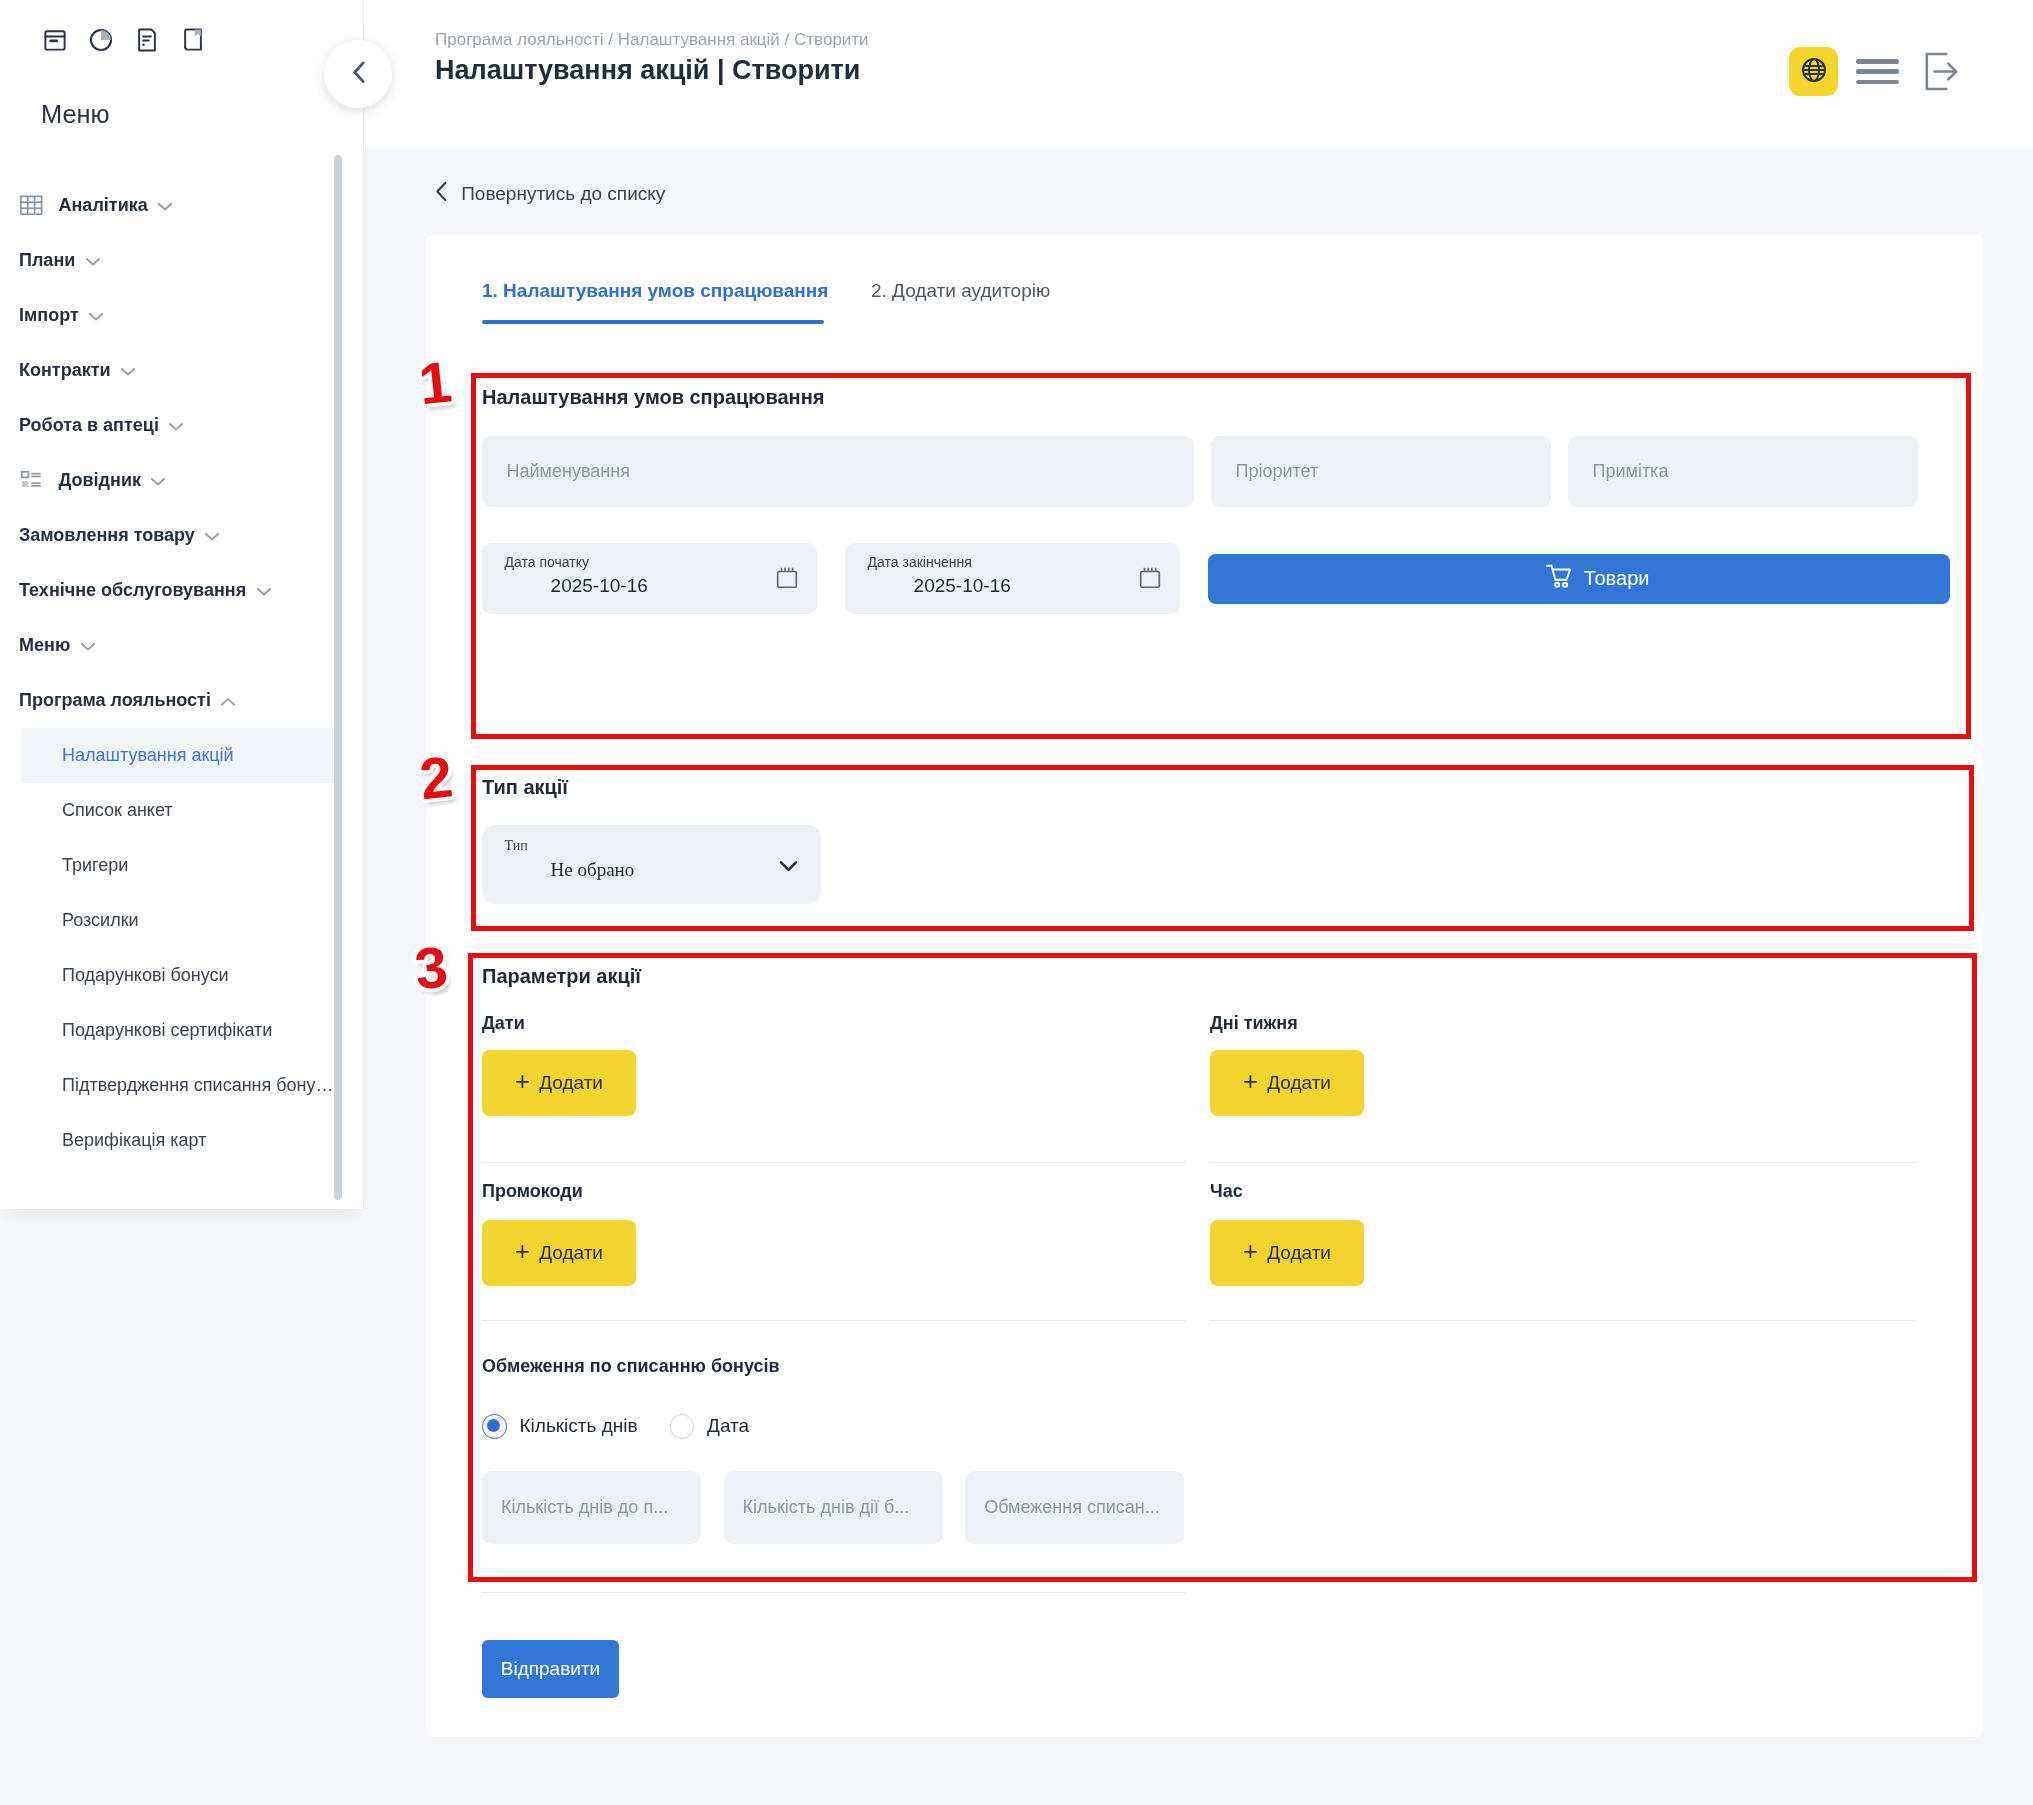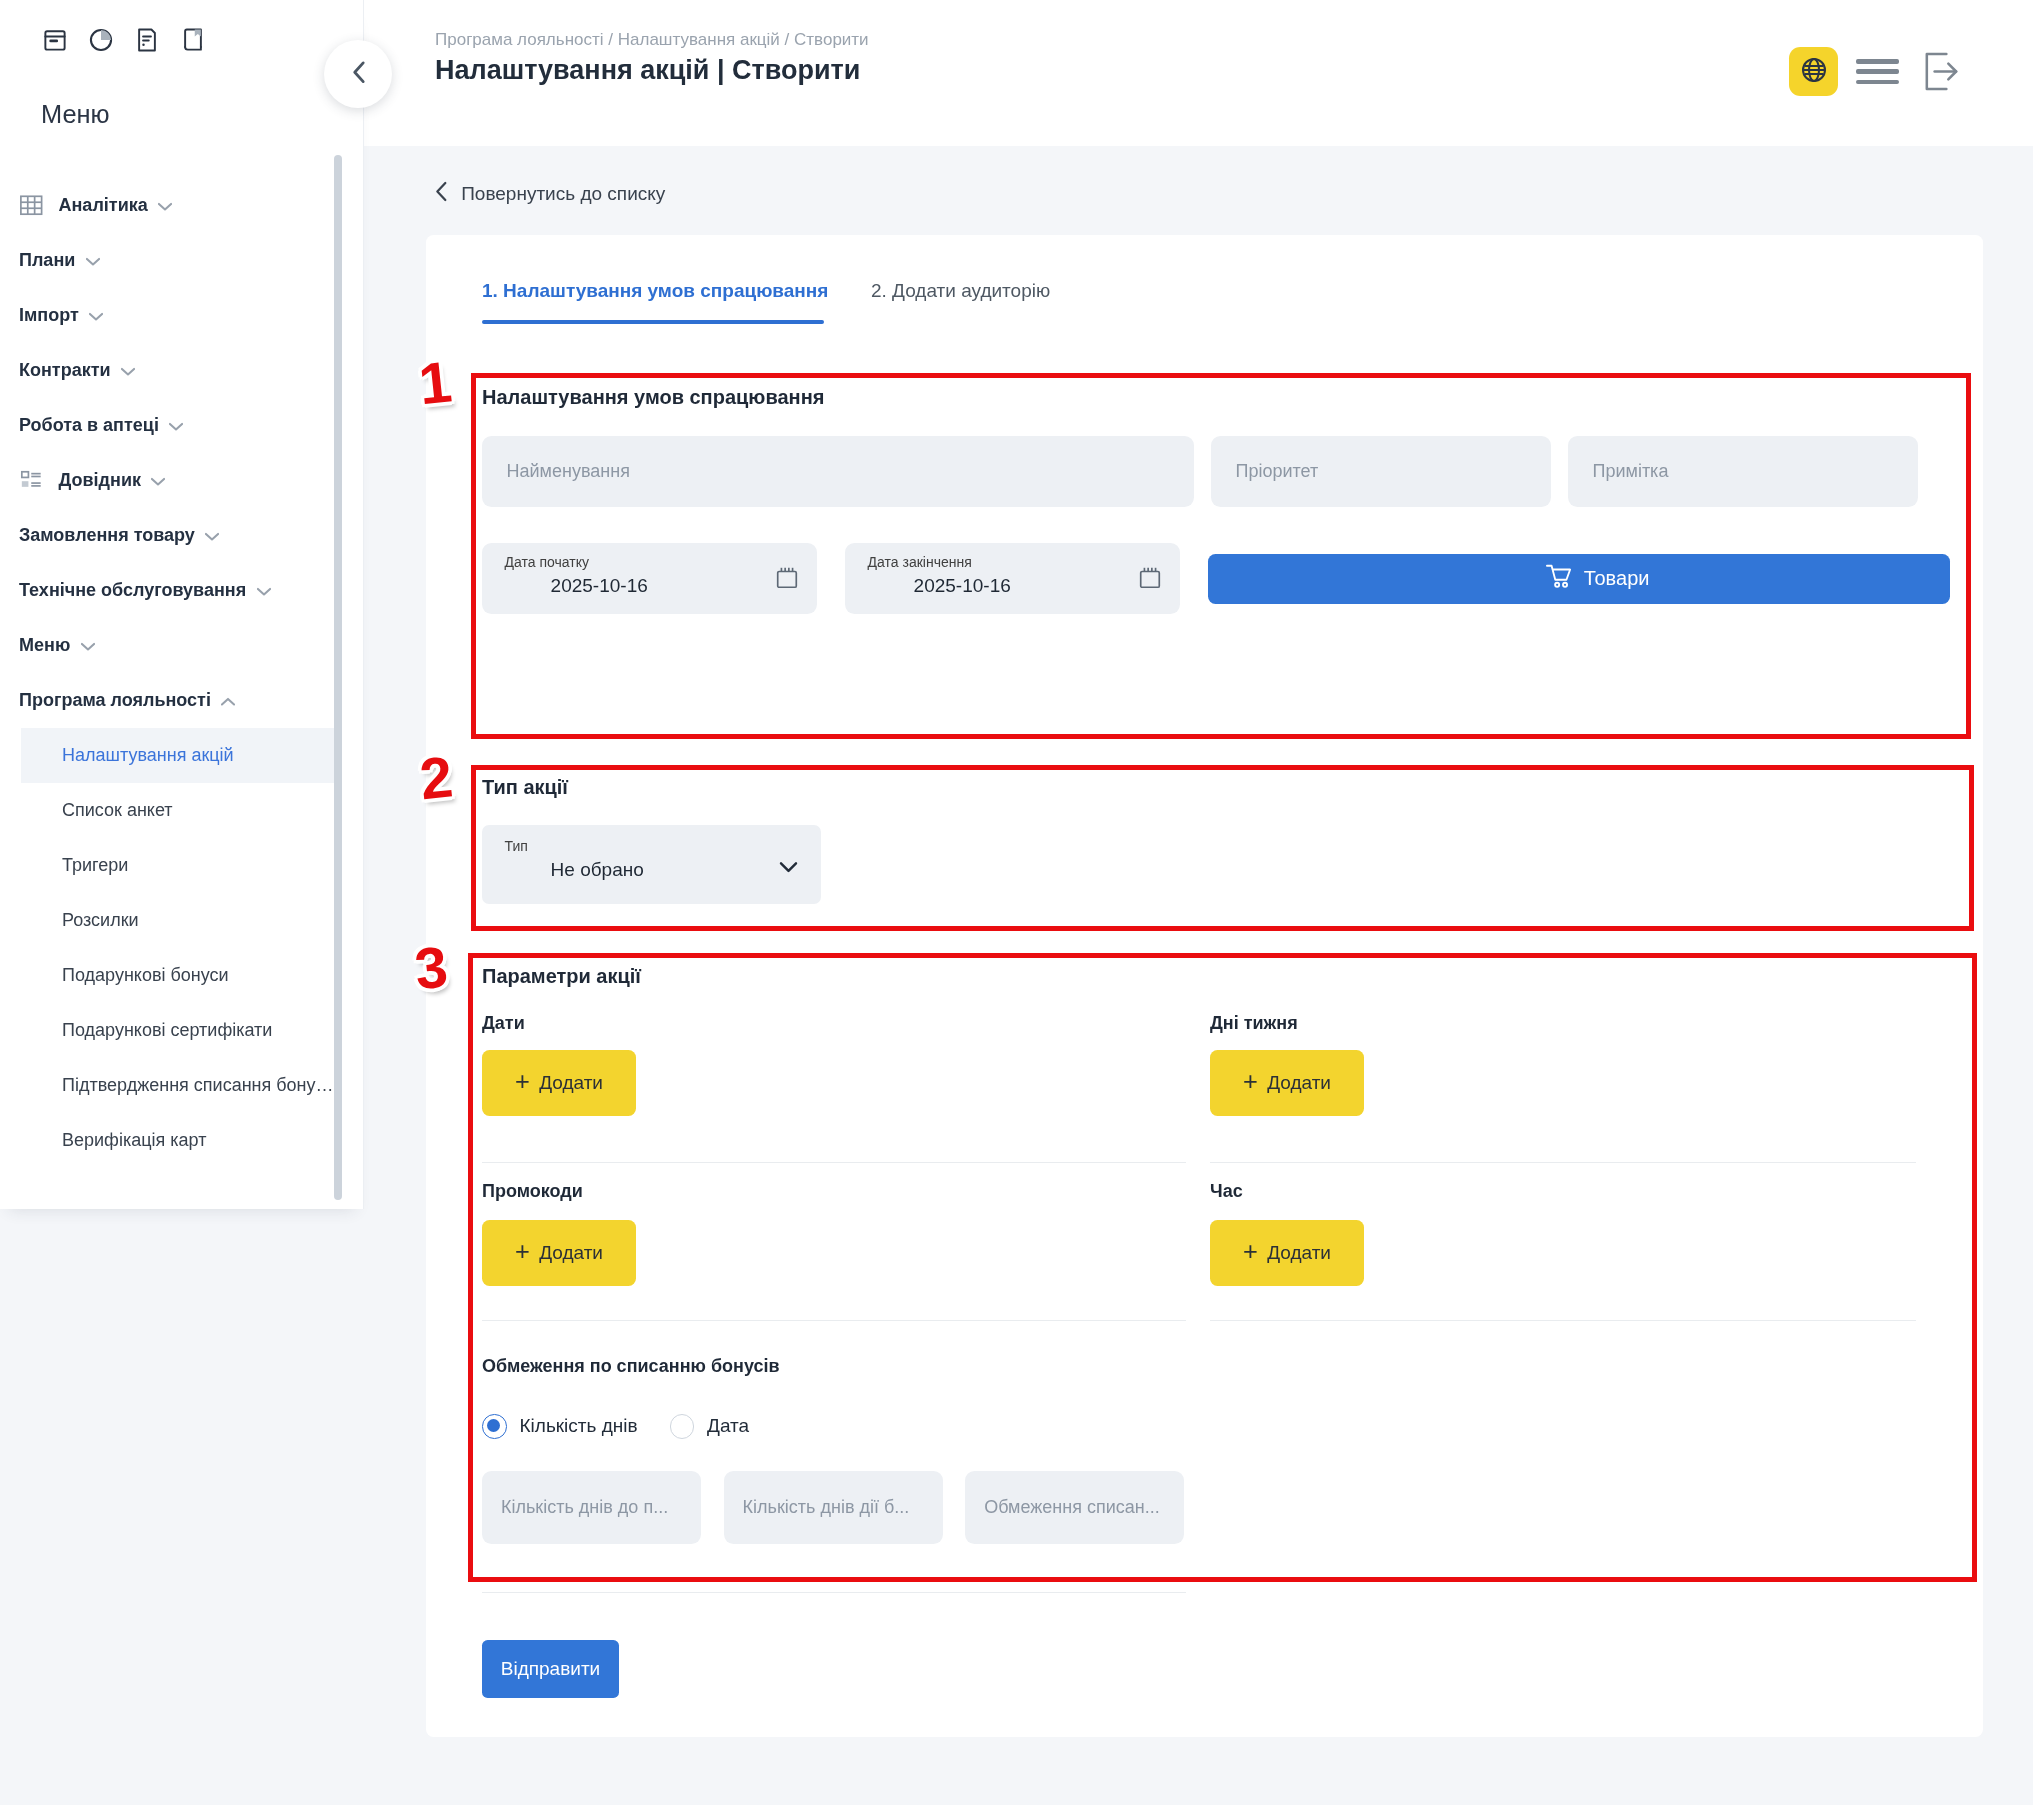--- a/index.html
+++ b/index.html
@@ -53,22 +53,22 @@
   .w-name{width:712px;} .w-prio{width:340px;} .w-note{width:350px;}
   .date-row{position:absolute;left:56px;top:308px;display:flex;gap:28px;align-items:center;}
   .date-field{width:335px;height:71px;background:#edf0f4;border-radius:9.4px;position:relative;padding:11.3px 22.6px;box-sizing:border-box;cursor:pointer;}
   .df-label{font-size:14px;color:#404040;}
   .df-value{font-size:19px;color:#1f2834;margin-top:4.7px;font-weight:500;margin-left:46px;}
   .cal-icon{position:absolute;right:17px;top:21.7px;}
   .btn-blue{background:#3276d7;color:#fff;display:flex;align-items:center;justify-content:center;gap:11.3px;
             font-size:20px;border-radius:7.5px;cursor:pointer;font-weight:500;}
   .btn-products{width:706px;height:50px;padding-left:36px;}
   .btn-pharmacies{position:absolute;left:56px;top:418px;width:704px;height:70px;}
-  .type-select{position:absolute;left:56px;top:590px;width:339px;height:79px;background:#edf0f4;border-radius:7px;
-               padding:13px 22.6px;box-sizing:border-box;cursor:pointer;}
+  .type-select{position:absolute;left:56px;top:590px;width:339px;height:79px;background:#edf0f4;border-radius:13px;
+               padding:13px 22.6px;box-sizing:border-box;cursor:pointer;font-family:Liberation Serif, serif;}
   .ts-chev{position:absolute;right:22.6px;top:34px;}
   .grp-label{position:absolute;font-size:18px;font-weight:700;color:#1f2937;}
   .lbl-dates{left:56px;top:778px;} .lbl-week{left:784px;top:778px;}
   .lbl-promo{left:56px;top:946px;} .lbl-time{left:784px;top:946px;}
   .btn-add{position:absolute;width:154px;height:66px;background:#f3d42e;border-radius:7.5px;display:flex;align-items:center;
            justify-content:center;gap:9.4px;font-size:19px;color:#2b3036;cursor:pointer;}
   .btn-add .plus{font-size:25.4px;font-weight:400;line-height:1;margin-top:-2.8px;}
   .add-dates{left:56px;top:815px;} .add-week{left:784px;top:815px;}
   .add-promo{left:56px;top:985px;} .add-time{left:784px;top:985px;}
   .divider{position:absolute;height:0.9px;background:#e9ecef;}

